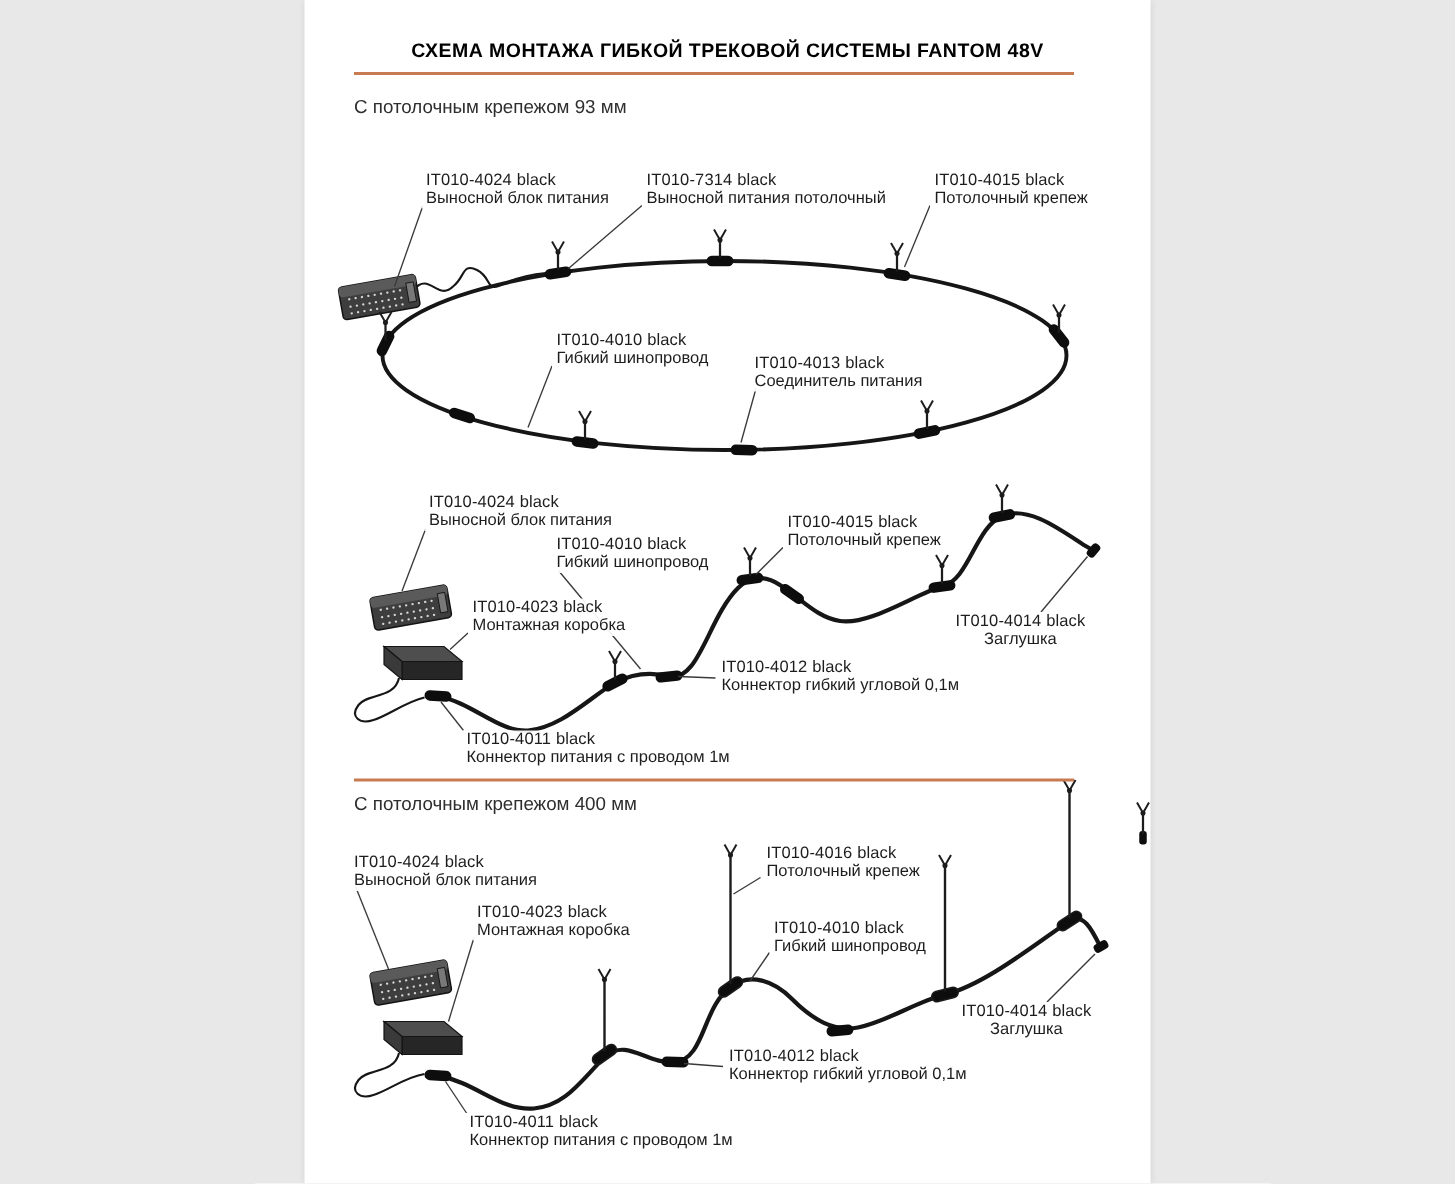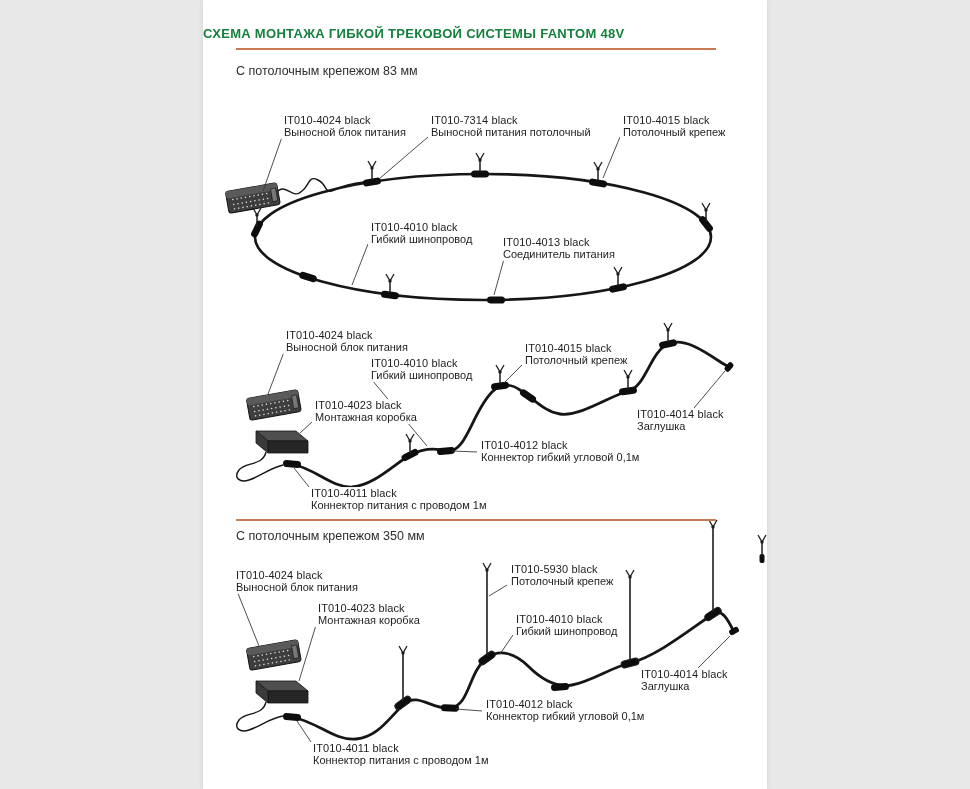--- a/index.html
+++ b/index.html
@@ -11,42 +11,42 @@
     font-family:"Liberation Sans",sans-serif;
     color:var(--ink);
     overflow:hidden;
   }
   .panel{
     position:absolute;left:203px;top:0;width:564px;height:789px;
     background:#fff;box-shadow:0 0 5px rgba(0,0,0,.10);
   }
   .page-title{
     position:absolute;left:203px;top:26px;width:564px;
-    font-size:13px;font-weight:bold;
-    letter-spacing:.3px;color:#15803d;
+    text-align:center;font-size:13px;font-weight:bold;
+    letter-spacing:.3px;color:#000000;
   }
   .rule{
     position:absolute;left:236px;width:480px;height:2px;
     background:var(--accent);
   }
   .rule.title-rule{top:48px}
   .rule.section-rule{top:519px}
   .section-heading{
     position:absolute;left:236px;font-size:12.5px;color:#2e2e2e;
   }
   .section-heading.s1{top:64px}
   .section-heading.s2{top:529px}
   svg.art{position:absolute;left:0;top:0}
   .label{
     position:absolute;background:rgba(255,255,255,.93);
     padding:1px 3px;font-size:11px;line-height:11.5px;
     color:#1d1d1d;white-space:nowrap;
   }
   .label .code{letter-spacing:.1px}
-  .label.center{}
+  .label.center{text-align:center}
 </style>
 </head>
 <body>
 
 <div class="panel"></div>
 
 <svg class="art" width="970" height="789" viewBox="0 0 970 789">
   <defs>
     <rect id="blk" x="-9" y="-3.5" width="18" height="7" rx="3.5" fill="#0d0d0d"></rect>
     <rect id="cap" x="-3" y="-5" width="6" height="10" rx="2.5" fill="#0d0d0d"></rect>
@@ -184,23 +184,23 @@
       <line x1="513" y1="635" x2="500" y2="654"></line>
       <line x1="698" y1="668" x2="730" y2="636"></line>
       <line x1="482" y1="711" x2="456" y2="709"></line>
       <line x1="311" y1="742" x2="297" y2="721"></line>
     </g>
   </g>
 </svg>
 
 <div class="page-title">СХЕМА МОНТАЖА ГИБКОЙ ТРЕКОВОЙ СИСТЕМЫ FANTOM 48V</div>
 <div class="rule title-rule"></div>
-<div class="section-heading s1">С потолочным крепежом 83 мм</div>
+<div class="section-heading s1">С потолочным крепежом 93 мм</div>
 <div class="rule section-rule"></div>
-<div class="section-heading s2">С потолочным крепежом 350 мм</div>
+<div class="section-heading s2">С потолочным крепежом 400 мм</div>
 
 <div class="label" style="left:281px;top:114px">
   <div class="code">IT010-4024 black</div>
   <div class="desc">Выносной блок питания</div>
 </div>
 <div class="label" style="left:428px;top:114px">
   <div class="code">IT010-7314 black</div>
   <div class="desc">Выносной питания потолочный</div>
 </div>
 <div class="label" style="left:620px;top:114px">
@@ -247,21 +247,21 @@
 
 <div class="label" style="left:233px;top:569px">
   <div class="code">IT010-4024 black</div>
   <div class="desc">Выносной блок питания</div>
 </div>
 <div class="label" style="left:315px;top:602px">
   <div class="code">IT010-4023 black</div>
   <div class="desc">Монтажная коробка</div>
 </div>
 <div class="label" style="left:508px;top:563px">
-  <div class="code">IT010-5930 black</div>
+  <div class="code">IT010-4016 black</div>
   <div class="desc">Потолочный крепеж</div>
 </div>
 <div class="label" style="left:513px;top:613px">
   <div class="code">IT010-4010 black</div>
   <div class="desc">Гибкий шинопровод</div>
 </div>
 <div class="label center" style="left:638px;top:668px">
   <div class="code">IT010-4014 black</div>
   <div class="desc">Заглушка</div>
 </div>

